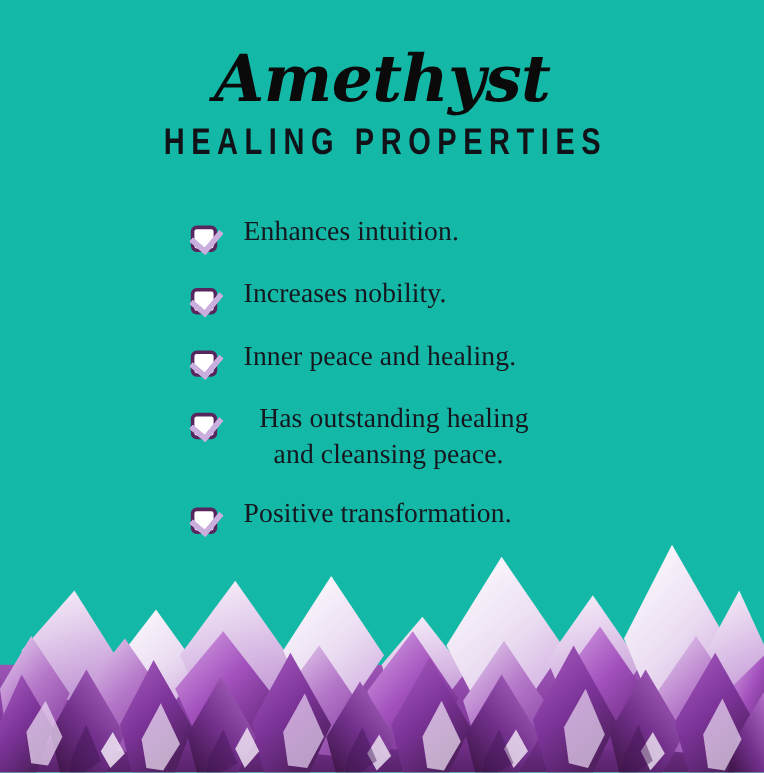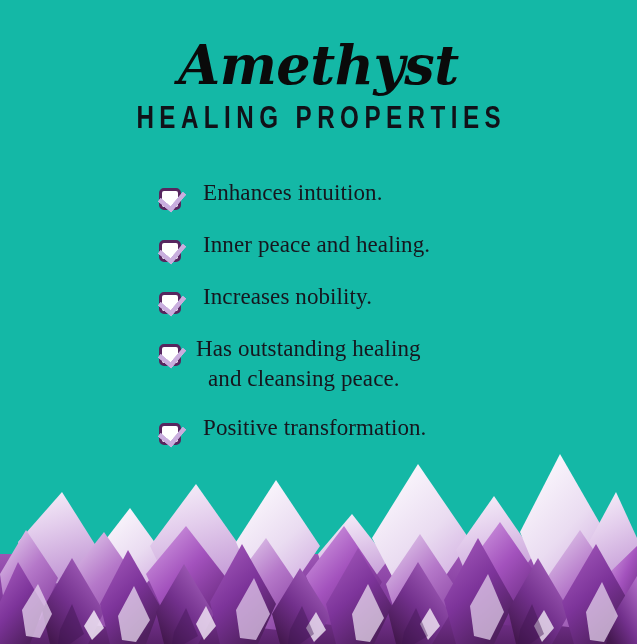--- a/index.html
+++ b/index.html
@@ -107,20 +107,21 @@
     font-size: 23px;
     line-height: 1.32;
     color: #16161e;
     text-align: left;
     letter-spacing: 0.1px;
   }
   .item-text.two-line {
     padding-left: 196px;
     padding-right: 120px;
     text-align: left;
+    margin-left: 20px;
   }
   .item-text.two-line .line2 {
     display: block;
     padding-left: 12px;
   }
 
   
   .crystals {
     position: absolute;
     left: 0;
@@ -151,28 +152,28 @@
       <span class="checkbox">
         <span class="tick"></span>
       </span>
       <span class="item-text">Enhances intuition.</span>
     </li>
 
     <li class="list-item">
       <span class="checkbox">
         <span class="tick"></span>
       </span>
+      <span class="item-text">Increases nobility.</span>
+    </li>
+
+    <li class="list-item">
+      <span class="checkbox">
+        <span class="tick"></span>
+      </span>
       <span class="item-text">Inner peace and healing.</span>
-    </li>
-
-    <li class="list-item">
-      <span class="checkbox">
-        <span class="tick"></span>
-      </span>
-      <span class="item-text">Increases nobility.</span>
     </li>
 
     <li class="list-item">
       <span class="checkbox">
         <span class="tick"></span>
       </span>
       <span class="item-text two-line">
         <span class="line1">Has outstanding healing</span>
         <span class="line2">and cleansing peace.</span>
       </span>

